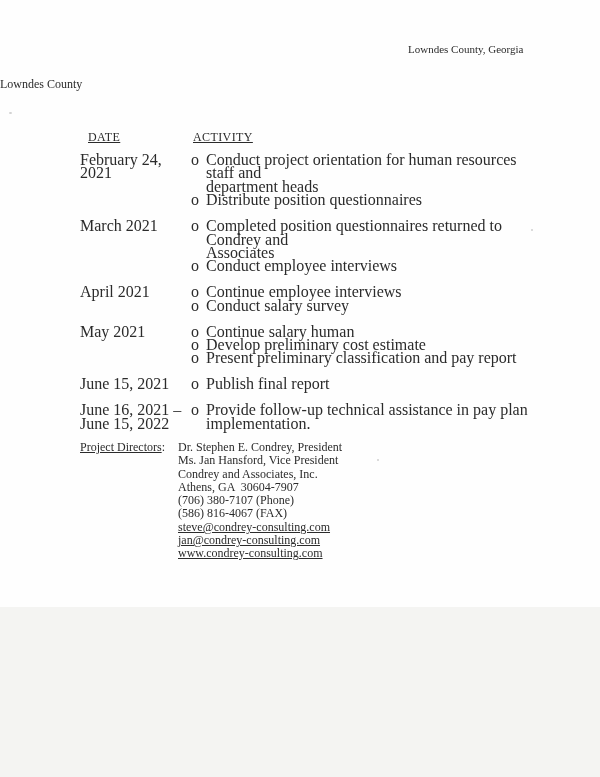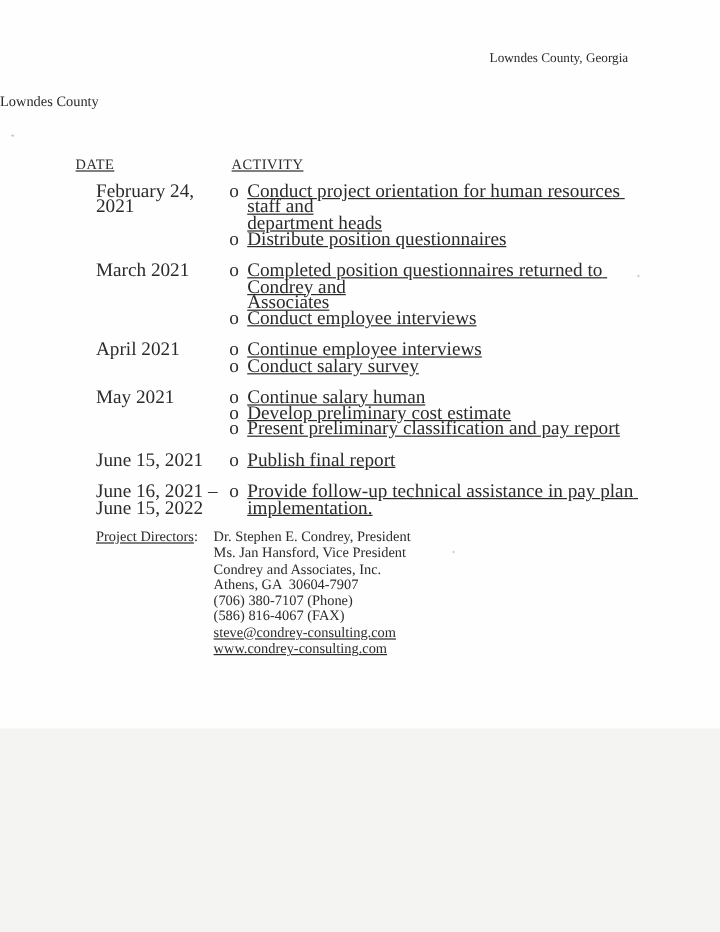--- a/index.html
+++ b/index.html
@@ -15,29 +15,29 @@
   .header-right{
     position:absolute;top:43px;left:408px;
     font-size:11px;line-height:13px;white-space:nowrap;
   }
   .title{
     position:absolute;top:77px;left:0;width:585px;
     font-size:12px;line-height:14px;
   }
   .col-headers{position:absolute;top:130px;left:0;font-size:12px;}
   .hdr{position:absolute;top:0;text-decoration:underline;letter-spacing:0.4px;white-space:nowrap;}
-  .date-hdr{left:63px;text-align:center;}
+  .date-hdr{left:88px;text-align:center;}
   .act-hdr{left:193px;}
   .rows{position:absolute;top:153px;left:80px;width:470px;font-size:16px;line-height:13.4px;}
   .row{display:flex;margin-bottom:12.5px;}
   .date-cell{width:111px;flex:0 0 111px;white-space:pre-wrap;}
   .items{width:348px;flex:0 0 348px;}
   .item{display:flex;}
   .bullet{flex:0 0 15px;width:15px;}
-  .item-text{flex:1;white-space:pre-wrap;text-decoration:underline;}
+  .item-text{flex:1;white-space:pre-wrap;}
   .directors{position:absolute;top:441px;left:80px;display:flex;font-size:12px;line-height:13.3px;}
   .dir-label{flex:0 0 98px;width:98px;white-space:nowrap;}
   .u{text-decoration:underline;}
   .dir-content{flex:1;white-space:nowrap;}
   .dir-line{white-space:pre-wrap;}
   .dir-link{text-decoration:underline;white-space:pre-wrap;}
   .footer-left{position:absolute;top:709px;left:80px;font-size:10px;white-space:nowrap;}
   .page-number{position:absolute;top:698px;left:507px;font-size:15px;}
   .speck{position:absolute;background:#9a9a9a;border-radius:50%;opacity:.45;}
   .s1{left:9px;top:112px;width:3px;height:2px;}
@@ -144,20 +144,21 @@
   <div class="directors">
     <div class="dir-label"><span class="u">Project Directors</span><span>:</span></div>
     <div class="dir-content" id="dir-content">
         <div class="dir-line">Dr. Stephen E. Condrey, President</div>
         <div class="dir-line">Ms. Jan Hansford, Vice President</div>
         <div class="dir-line">Condrey and Associates, Inc.</div>
         <div class="dir-line">Athens, GA  30604-7907</div>
         <div class="dir-line">(706) 380-7107 (Phone)</div>
         <div class="dir-line">(586) 816-4067 (FAX)</div>
         <div class="dir-link">steve@condrey-consulting.com</div>
+        <div class="dir-link">jan@condrey-consulting.com</div>
         <div class="dir-link">www.condrey-consulting.com</div>
       </div>
   </div>
 
   <div class="footer-left">Condrey and Associates, Inc.</div>
   <div class="page-number">25</div>
 
   <div class="speck s1"></div>
   <div class="speck s2"></div>
   <div class="speck s3"></div>

